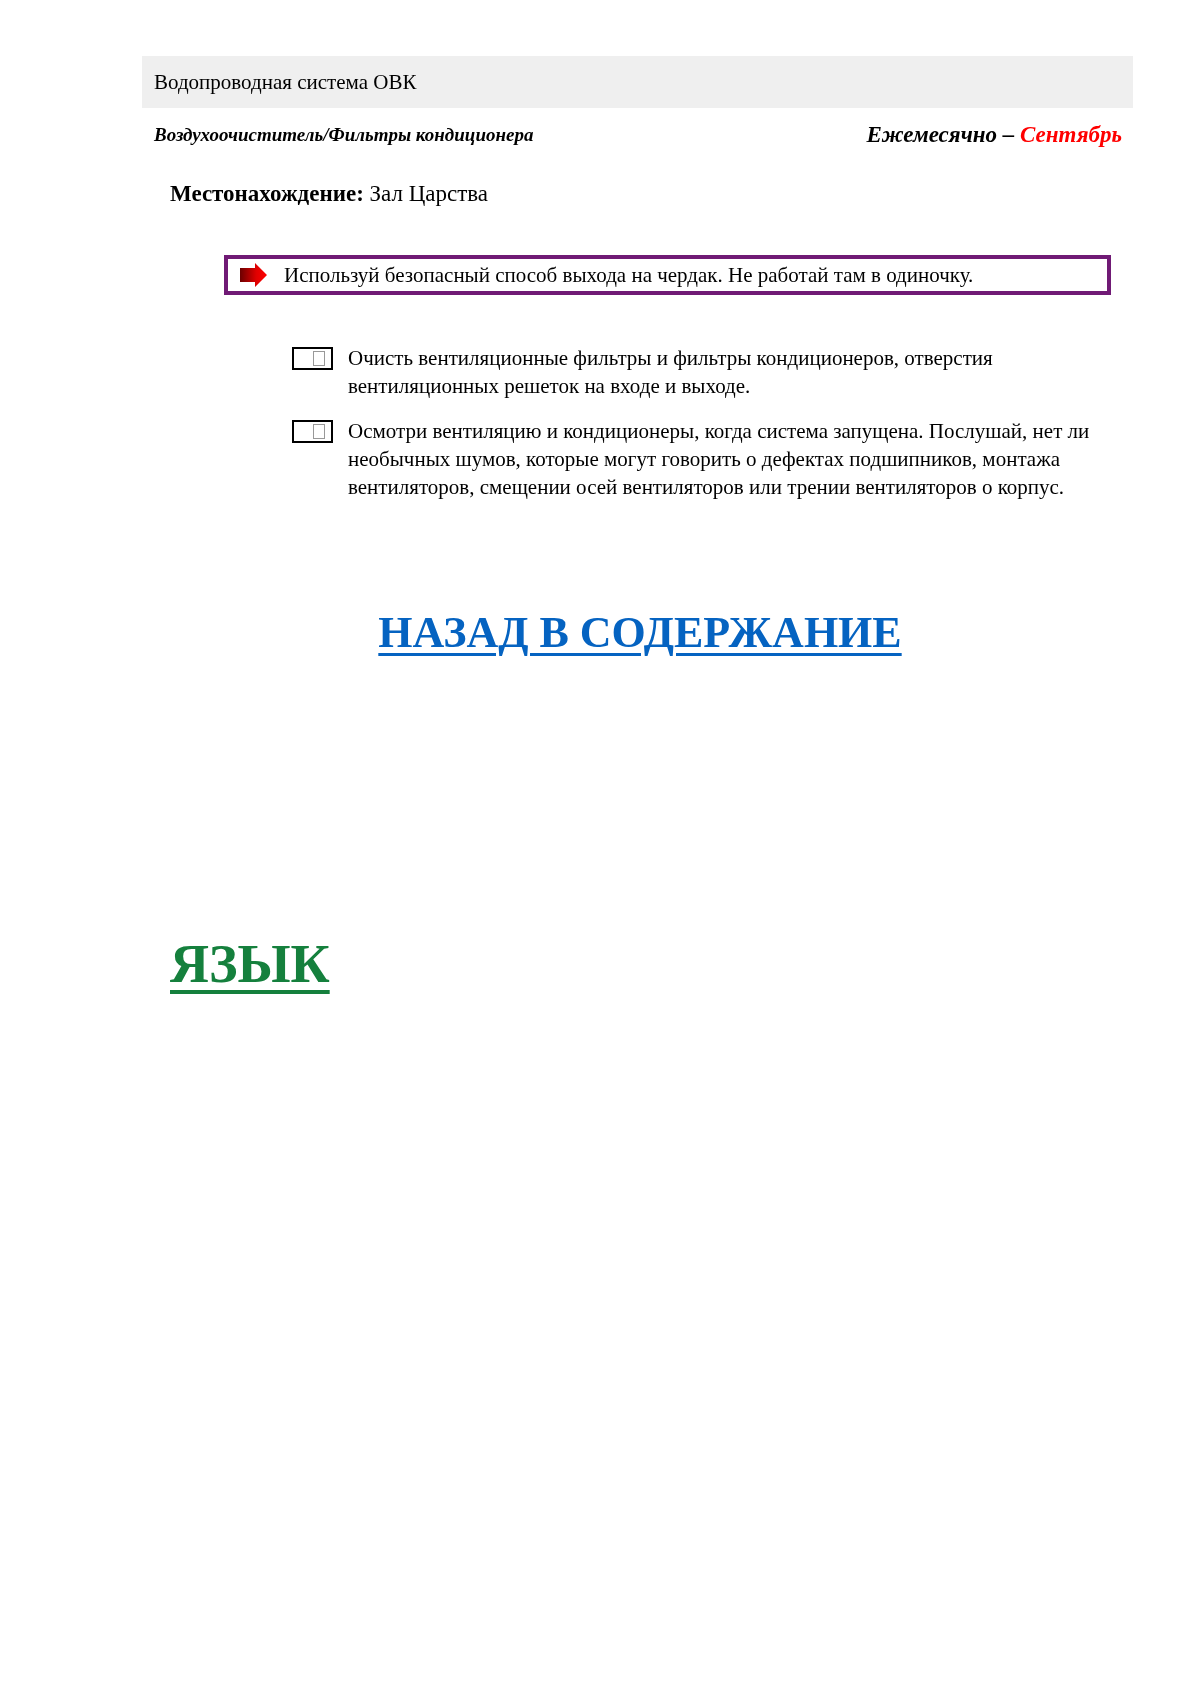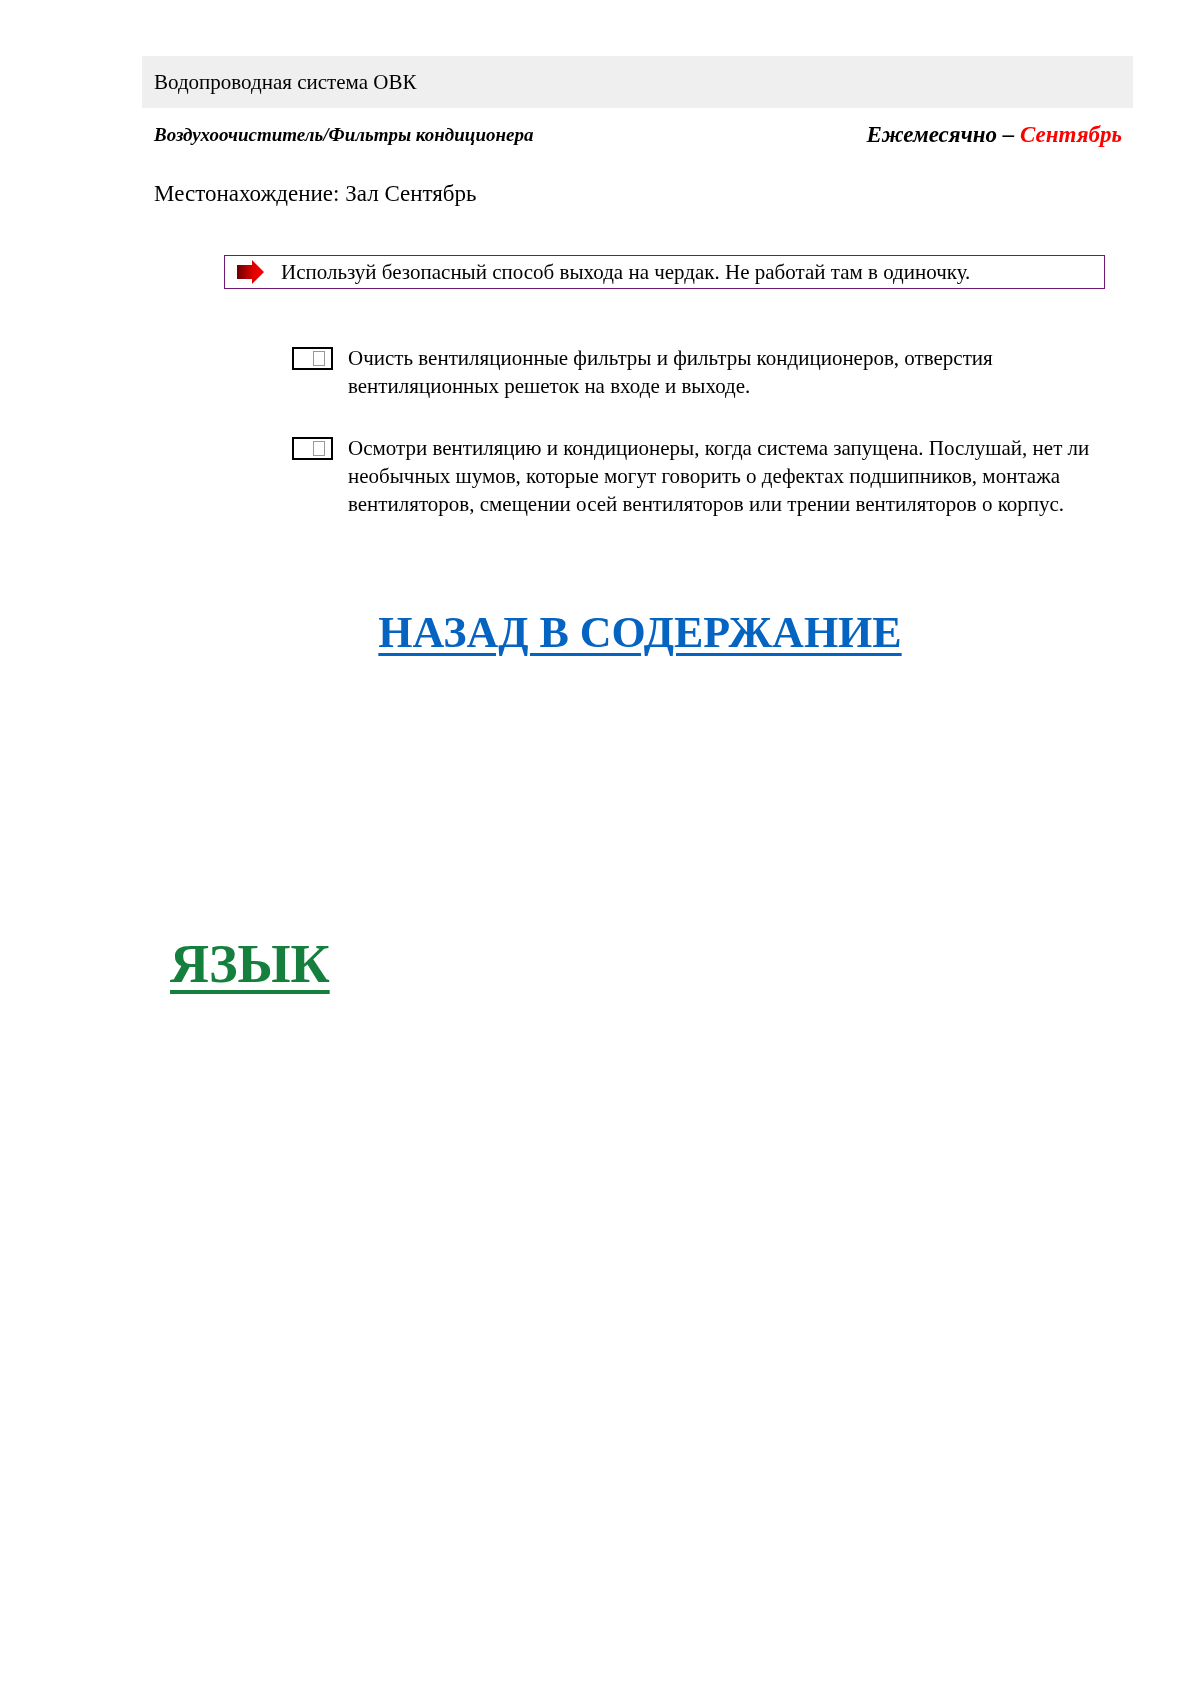--- a/index.html
+++ b/index.html
@@ -5,22 +5,22 @@
     html, body { margin: 0; padding: 0; background: #ffffff; }
     body { width: 1191px; height: 1684px; position: relative; overflow: hidden;
            font-family: "Liberation Serif", "DejaVu Serif", serif; color: #000; }
     .abs { position: absolute; }
     .header-band { left: 142px; top: 56px; width: 991px; height: 52px; background: #efefef; }
     .header-title { left: 154px; top: 70px; font-size: 21px; white-space: nowrap; }
     .subtitle { left: 154px; top: 124px; font-size: 19px; font-style: italic; font-weight: bold; white-space: nowrap; }
     .frequency { right: 69px; top: 122px; font-size: 23px; font-weight: bold; white-space: nowrap; font-style: italic; }
     .frequency .month { color: #ff0000; }
     .location { left: 154px; top: 181px; font-size: 23px; white-space: nowrap; }
-    .location .label { font-weight: normal; }
-    .warning-box { left: 224px; top: 255px; width: 879px; height: 32px; border: 1px solid #701a75;
+    .location .label { font-weight: bold; margin-left: 16px; }
+    .warning-box { left: 224px; top: 255px; width: 879px; height: 32px; border: 4px solid #701a75;
                    box-sizing: content-box; }
     .warning-icon { position: absolute; left: 12px; top: 4px; width: 27px; height: 24px; }
     .warning-text { position: absolute; left: 56px; top: 4px; font-size: 21px; white-space: nowrap; }
     .task { left: 292px; width: 820px; }
     .checkbox { position: absolute; left: 0; top: 3px; width: 37px; height: 19px; border: 2px solid #000;
                 background: #fff; }
     .checkbox .inner { position: absolute; right: 6px; top: 2px; width: 10px; height: 13px;
                        border: 1px solid #999; background: #fff; }
     .task-text { position: absolute; left: 56px; top: 0; width: 760px; font-size: 21px; line-height: 28px; }
     .back-link { left: 0; width: 1280px; top: 607px; text-align: center; font-size: 44px; font-weight: bold;
@@ -36,21 +36,21 @@
 <div class="abs header-band"></div>
 <div class="abs header-title">Водопроводная система ОВК</div>
 
 <div class="abs subtitle">Воздухоочиститель/Фильтры кондиционера</div>
 
 <div class="abs frequency">
   <span>Ежемесячно – </span><span class="month">Сентябрь</span>
 </div>
 
 <div class="abs location">
-  <span class="label">Местонахождение:</span><span> Зал Сентябрь</span>
+  <span class="label">Местонахождение:</span><span> Зал Царства</span>
 </div>
 
 <div class="abs warning-box">
   <span class="warning-icon">
     <svg width="27" height="24" viewBox="0 0 27 24">
       <defs>
         <linearGradient id="arrowGrad" x1="0" y1="0" x2="1" y2="0">
           <stop offset="0" stop-color="#6b0000"></stop>
           <stop offset="0.6" stop-color="#e00000"></stop>
           <stop offset="1" stop-color="#ff0000"></stop>
@@ -62,21 +62,21 @@
   <span class="warning-text">Используй безопасный способ выхода на чердак. Не работай там в одиночку.</span>
 </div>
 
 <div class="abs task" style="top:344px; height:60px;">
   <span class="checkbox">
       <span class="inner"></span>
     </span>
   <div class="task-text">Очисть вентиляционные фильтры и фильтры кондиционеров, отверстия вентиляционных решеток на входе и выходе.</div>
 </div>
 
-<div class="abs task" style="top:434px; height:115px;">
+<div class="abs task" style="top:417px; height:115px;">
   <span class="checkbox">
       <span class="inner"></span>
     </span>
   <div class="task-text">Осмотри вентиляцию и кондиционеры, когда система запущена. Послушай, нет ли необычных шумов, которые могут говорить о дефектах подшипников, монтажа вентиляторов, смещении осей вентиляторов или трении вентиляторов о корпус.</div>
 </div>
 
 <div class="abs back-link">НАЗАД В СОДЕРЖАНИЕ</div>
 
 <div class="abs lang-link">ЯЗЫК</div>
 

